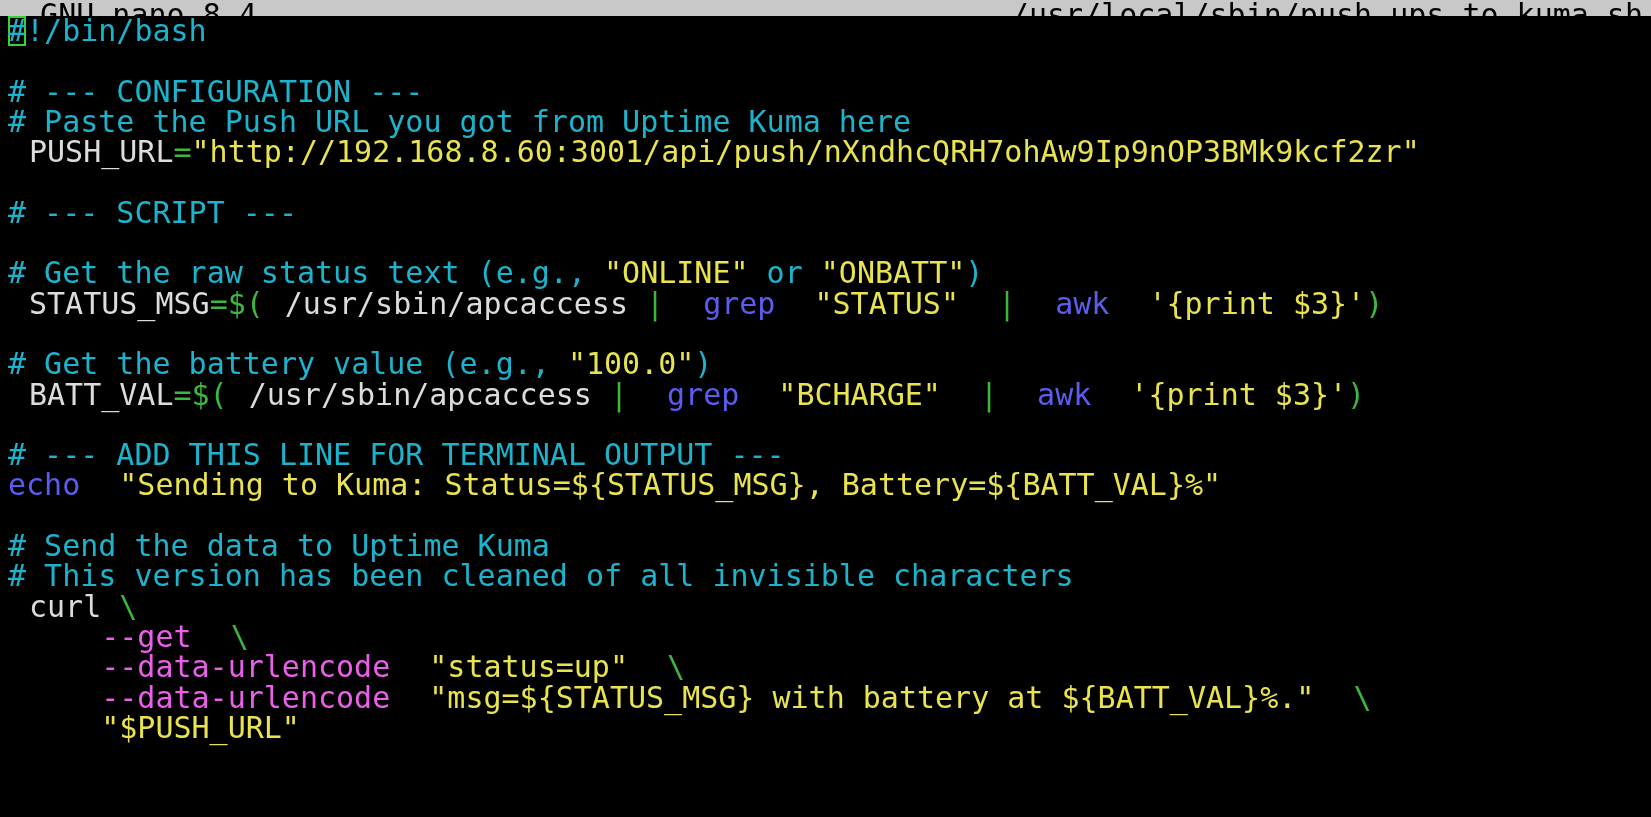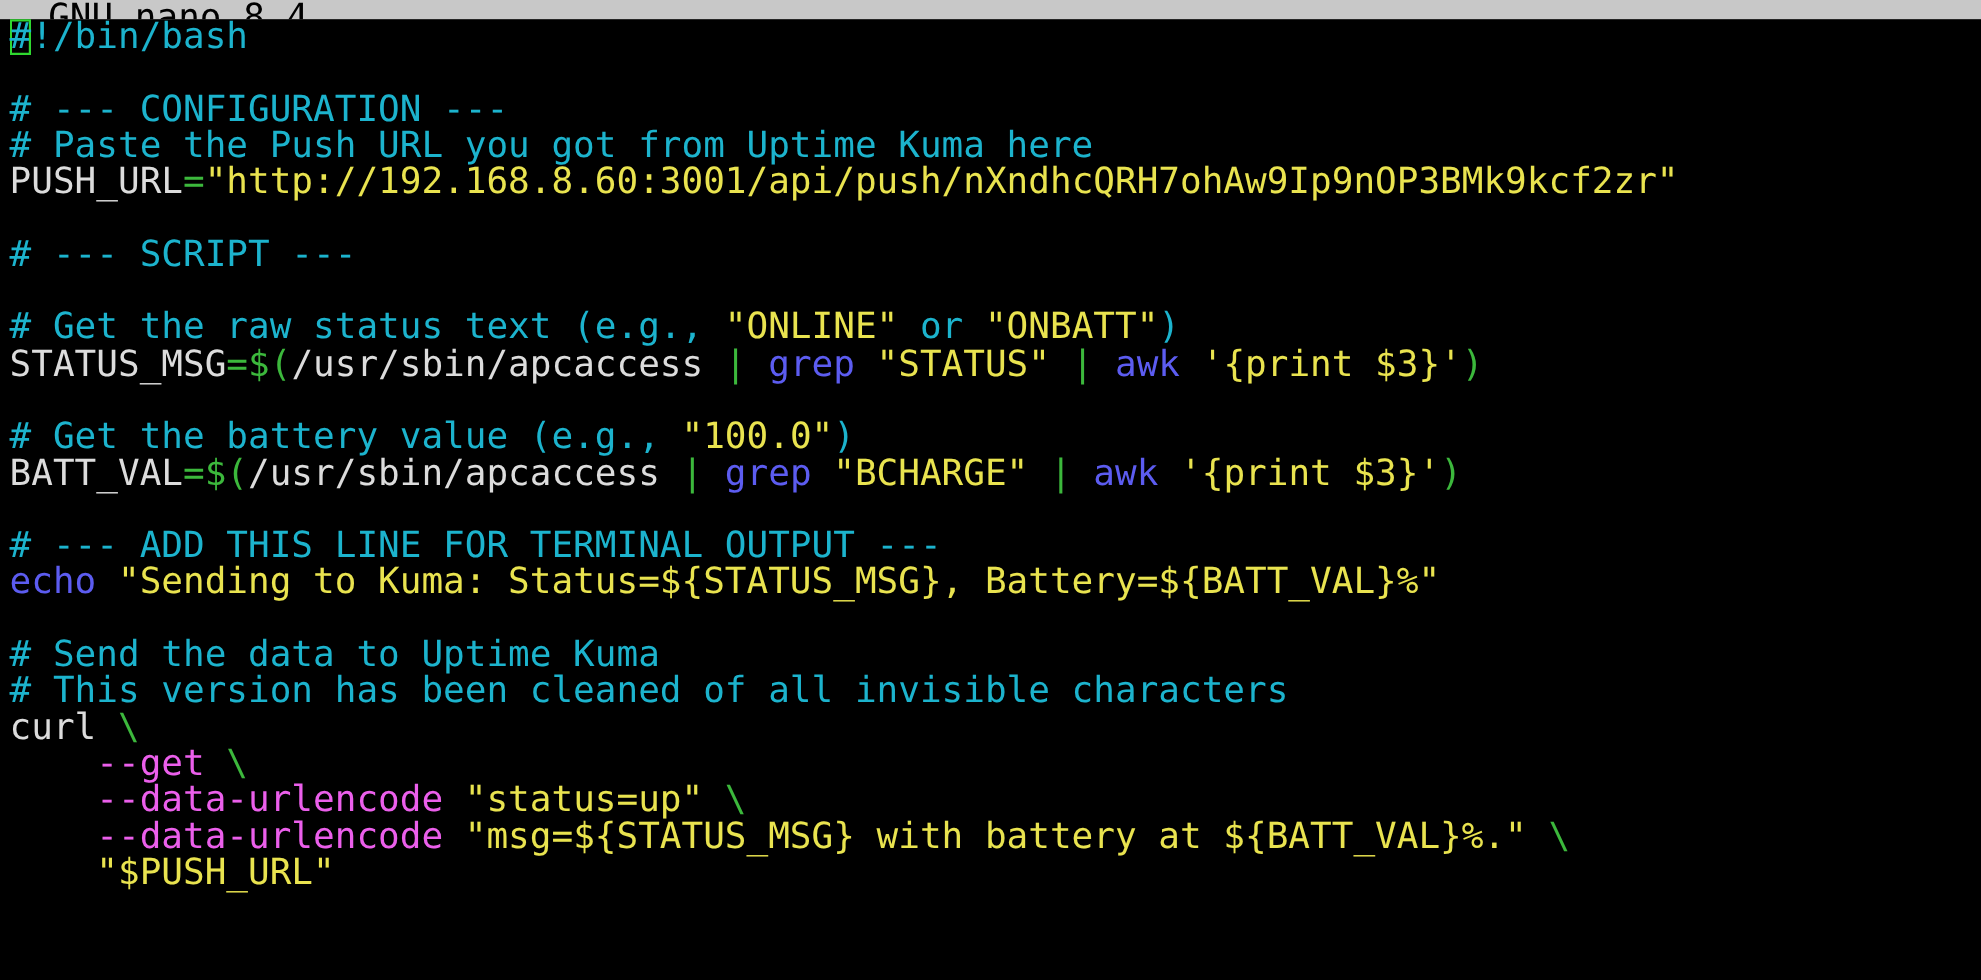--- a/index.html
+++ b/index.html
@@ -34,28 +34,29 @@
     height: 30.3px;
     line-height: 30.3px;
     white-space: pre;
     overflow: visible;
   }
   .seg-comment  { color: var(--comment); }
   .seg-string   { color: var(--string); }
   .seg-operator { color: var(--operator); }
   .seg-keyword  { color: var(--keyword); }
   .seg-flag     { color: var(--flag); }
-  .seg-plain    { color: var(--plain); }
+  .seg-plain    { color: var(--plain); margin-left: 21px; }
   .cursor {
     display: inline-block;
     box-shadow: inset 0 0 0 2px var(--cursor);
     height: 30px;
     vertical-align: top;
   }
 </style>
 </head>
 <body>
 
 <div class="titlebar">
   <span>  GNU nano 8.4</span>
+  <span>/usr/local/sbin/push_ups_to_kuma.sh</span>
 </div>
 
 <div class="editor"><div class="line"><span class="seg-comment cursor">#</span><span class="seg-comment">!/bin/bash</span></div><div class="line"></div><div class="line"><span class="seg-comment"># --- CONFIGURATION ---</span></div><div class="line"><span class="seg-comment"># Paste the Push URL you got from Uptime Kuma here</span></div><div class="line"><span class="seg-plain">PUSH_URL</span><span class="seg-operator">=</span><span class="seg-string">"http://192.168.8.60:3001/api/push/nXndhcQRH7ohAw9Ip9nOP3BMk9kcf2zr"</span></div><div class="line"></div><div class="line"><span class="seg-comment"># --- SCRIPT ---</span></div><div class="line"></div><div class="line"><span class="seg-comment"># Get the raw status text (e.g., </span><span class="seg-string">"ONLINE"</span><span class="seg-comment"> or </span><span class="seg-string">"ONBATT"</span><span class="seg-comment">)</span></div><div class="line"><span class="seg-plain">STATUS_MSG</span><span class="seg-operator">=$(</span><span class="seg-plain">/usr/sbin/apcaccess </span><span class="seg-operator">|</span><span class="seg-plain"> </span><span class="seg-keyword">grep</span><span class="seg-plain"> </span><span class="seg-string">"STATUS"</span><span class="seg-plain"> </span><span class="seg-operator">|</span><span class="seg-plain"> </span><span class="seg-keyword">awk</span><span class="seg-plain"> </span><span class="seg-string">'{print $3}'</span><span class="seg-operator">)</span></div><div class="line"></div><div class="line"><span class="seg-comment"># Get the battery value (e.g., </span><span class="seg-string">"100.0"</span><span class="seg-comment">)</span></div><div class="line"><span class="seg-plain">BATT_VAL</span><span class="seg-operator">=$(</span><span class="seg-plain">/usr/sbin/apcaccess </span><span class="seg-operator">|</span><span class="seg-plain"> </span><span class="seg-keyword">grep</span><span class="seg-plain"> </span><span class="seg-string">"BCHARGE"</span><span class="seg-plain"> </span><span class="seg-operator">|</span><span class="seg-plain"> </span><span class="seg-keyword">awk</span><span class="seg-plain"> </span><span class="seg-string">'{print $3}'</span><span class="seg-operator">)</span></div><div class="line"></div><div class="line"><span class="seg-comment"># --- ADD THIS LINE FOR TERMINAL OUTPUT ---</span></div><div class="line"><span class="seg-keyword">echo</span><span class="seg-plain"> </span><span class="seg-string">"Sending to Kuma: Status=${STATUS_MSG}, Battery=${BATT_VAL}%"</span></div><div class="line"></div><div class="line"><span class="seg-comment"># Send the data to Uptime Kuma</span></div><div class="line"><span class="seg-comment"># This version has been cleaned of all invisible characters</span></div><div class="line"><span class="seg-plain">curl </span><span class="seg-operator">\</span></div><div class="line"><span class="seg-plain">    </span><span class="seg-flag">--get</span><span class="seg-plain"> </span><span class="seg-operator">\</span></div><div class="line"><span class="seg-plain">    </span><span class="seg-flag">--data-urlencode</span><span class="seg-plain"> </span><span class="seg-string">"status=up"</span><span class="seg-plain"> </span><span class="seg-operator">\</span></div><div class="line"><span class="seg-plain">    </span><span class="seg-flag">--data-urlencode</span><span class="seg-plain"> </span><span class="seg-string">"msg=${STATUS_MSG} with battery at ${BATT_VAL}%."</span><span class="seg-plain"> </span><span class="seg-operator">\</span></div><div class="line"><span class="seg-plain">    </span><span class="seg-string">"$PUSH_URL"</span></div><div class="line"></div><div class="line"></div></div>
 
 </body></html>

